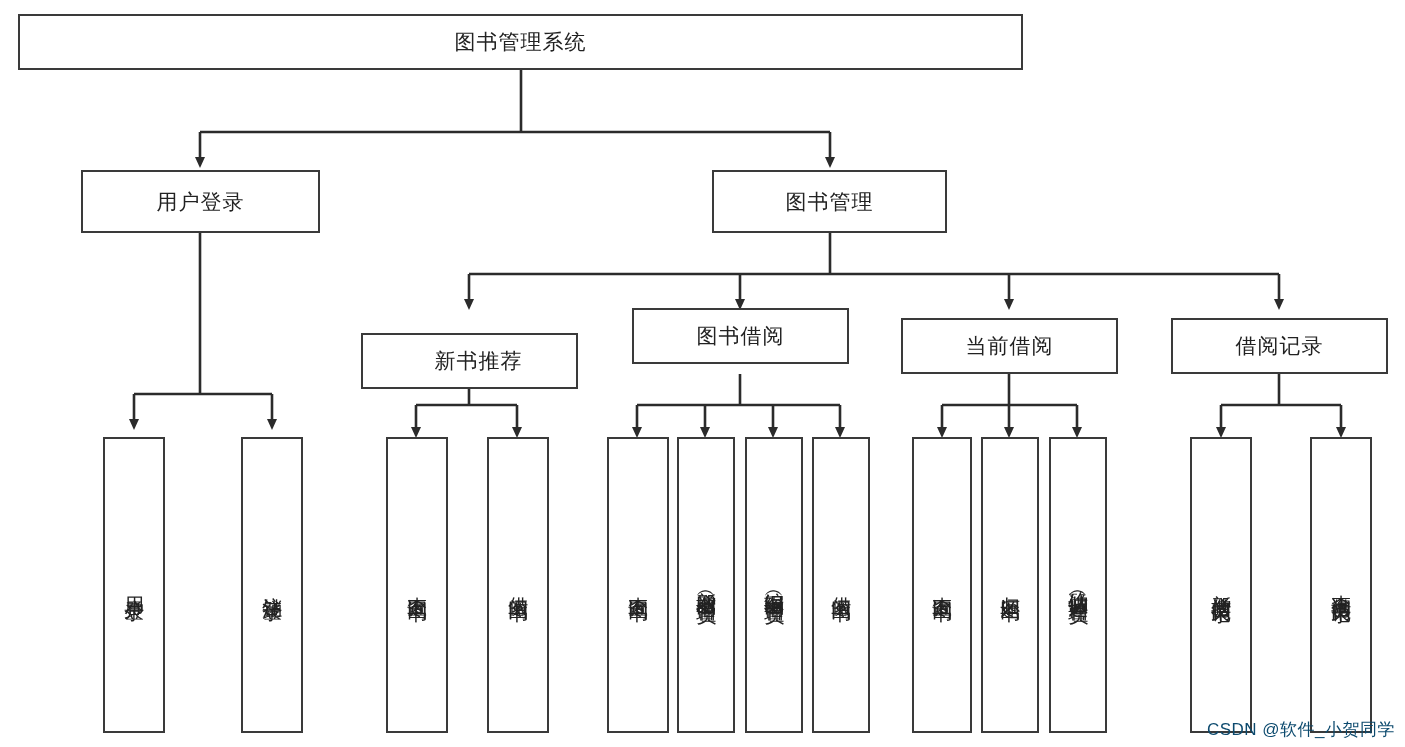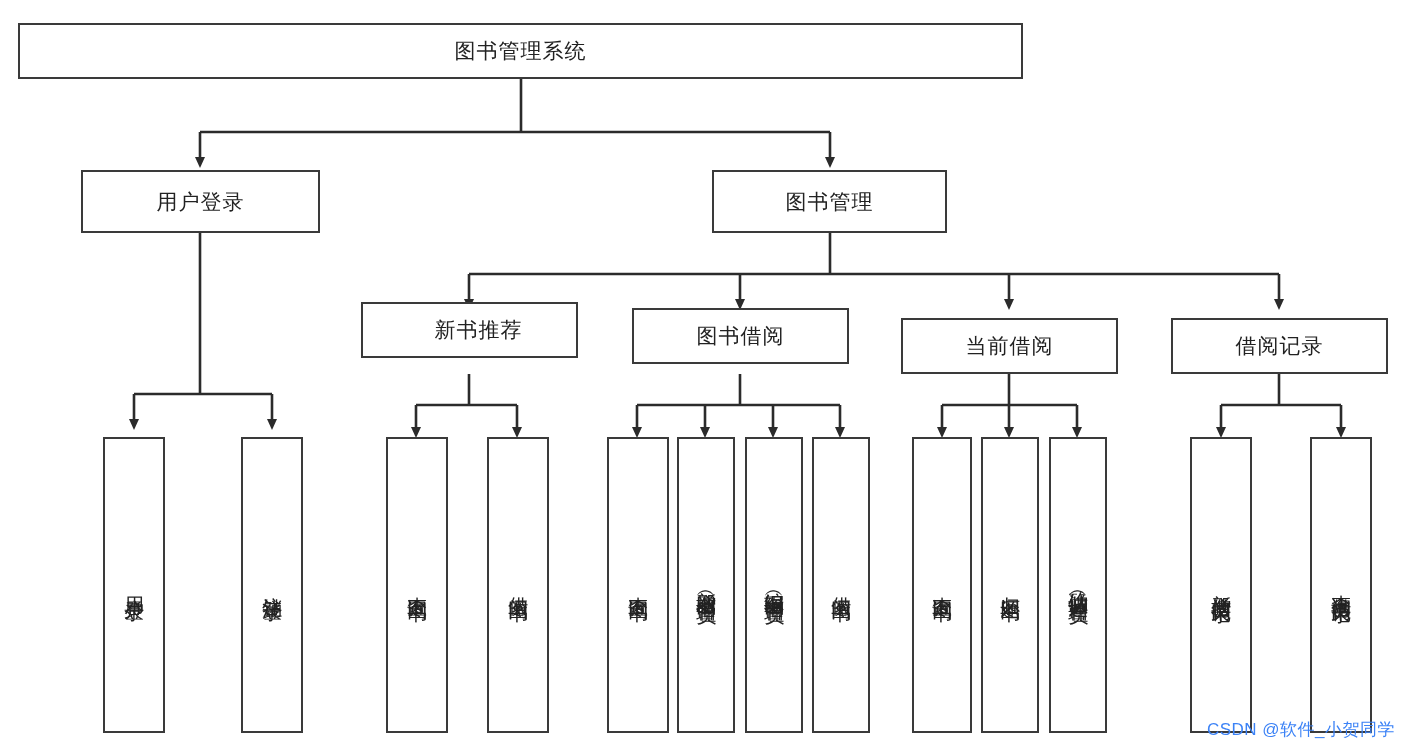--- a/index.html
+++ b/index.html
@@ -7,21 +7,21 @@
   #stage{position:relative;width:1405px;height:747px;background:#fff;}
   svg#wires{position:absolute;left:0;top:0;width:1405px;height:747px;}
 
   .node{position:absolute;box-sizing:border-box;background:#ffffff;border:2px solid #3a3a3a;
         display:flex;align-items:center;justify-content:center;color:#222;}
   .node.h{font-size:21px;letter-spacing:1px;}
   .leaf{writing-mode:vertical-rl;text-orientation:upright;font-size:20px;line-height:1.18;
         letter-spacing:2px;white-space:nowrap;}
   .leaf .lt{writing-mode:vertical-rl;text-orientation:upright;display:block;}
 
-  #watermark{position:absolute;right:10px;bottom:6px;font-size:17px;color:#3b82f6;
+  #watermark{position:absolute;right:10px;bottom:6px;font-size:17px;color:#0c4a6e;
              letter-spacing:.5px;white-space:nowrap;margin-top:16px;}
 </style>
 </head>
 <body>
 
 <div id="stage">
 
   <svg id="wires" viewBox="0 0 1405 747" xmlns="http://www.w3.org/2000/svg">
     <defs>
       <marker id="ah" markerWidth="11" markerHeight="11" refX="1" refY="5" orient="auto" markerUnits="userSpaceOnUse">
@@ -65,32 +65,32 @@
       <path d="M1009,405 L1009,428" marker-end="url(#ah)"></path>
       <path d="M1077,405 L1077,428" marker-end="url(#ah)"></path>
 
       <path d="M1279,374 L1279,405"></path>
       <path d="M1221,405 L1341,405"></path>
       <path d="M1221,405 L1221,428" marker-end="url(#ah)"></path>
       <path d="M1341,405 L1341,428" marker-end="url(#ah)"></path>
     </g>
   </svg>
 
-  <div class="node h" style="left:18px;top:14px;width:1005px;height:56px;margin-top:9px;">
+  <div class="node h" style="left:18px;top:14px;width:1005px;height:56px;">
     <span>图书管理系统</span>
   </div>
 
   <div class="node h" style="left:81px;top:170px;width:239px;height:63px;">
     <span>用户登录</span>
   </div>
   <div class="node h" style="left:712px;top:170px;width:235px;height:63px;">
     <span>图书管理</span>
   </div>
 
-  <div class="node h" style="left:361px;top:302px;width:217px;height:56px;padding-left:18px;">
+  <div class="node h" style="left:361px;top:333px;width:217px;height:56px;padding-left:18px;">
     <span>新书推荐</span>
   </div>
   <div class="node h" style="left:632px;top:308px;width:217px;height:56px;">
     <span>图书借阅</span>
   </div>
   <div class="node h" style="left:901px;top:318px;width:217px;height:56px;">
     <span>当前借阅</span>
   </div>
   <div class="node h" style="left:1171px;top:318px;width:217px;height:56px;align-items:center;">
     <span>借阅记录</span>

